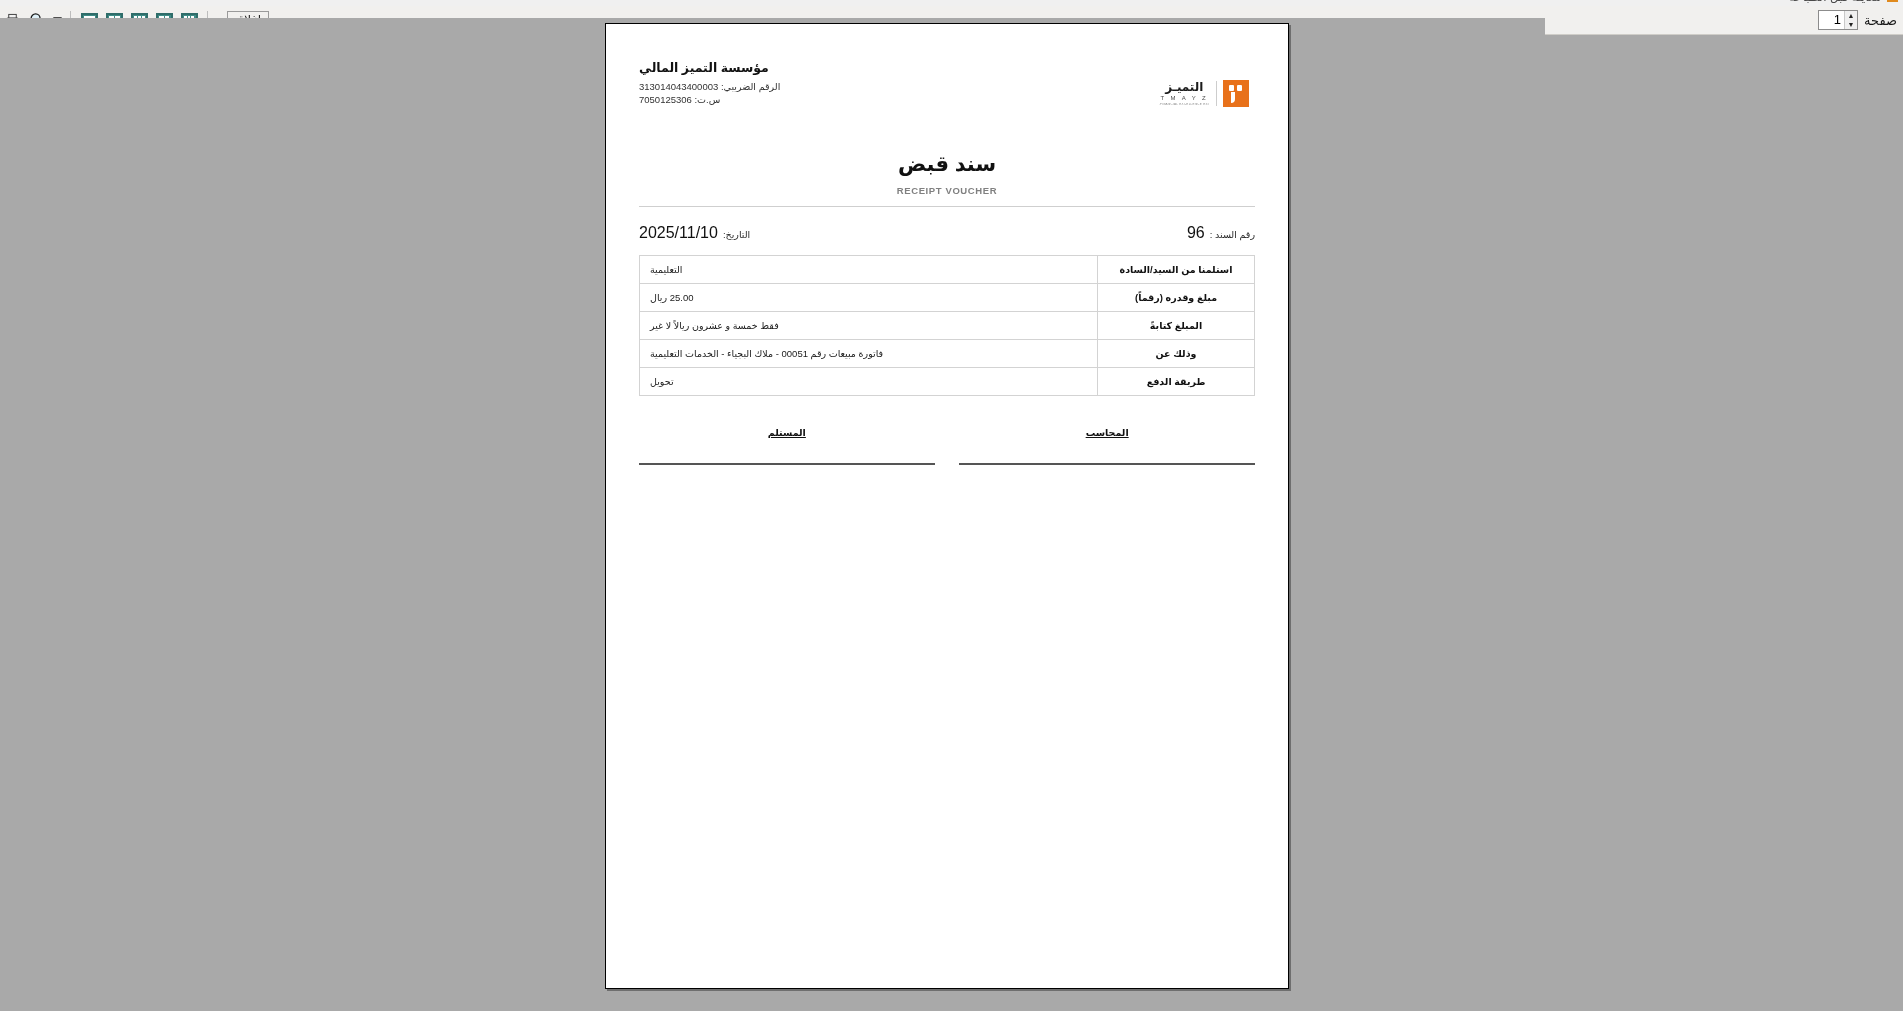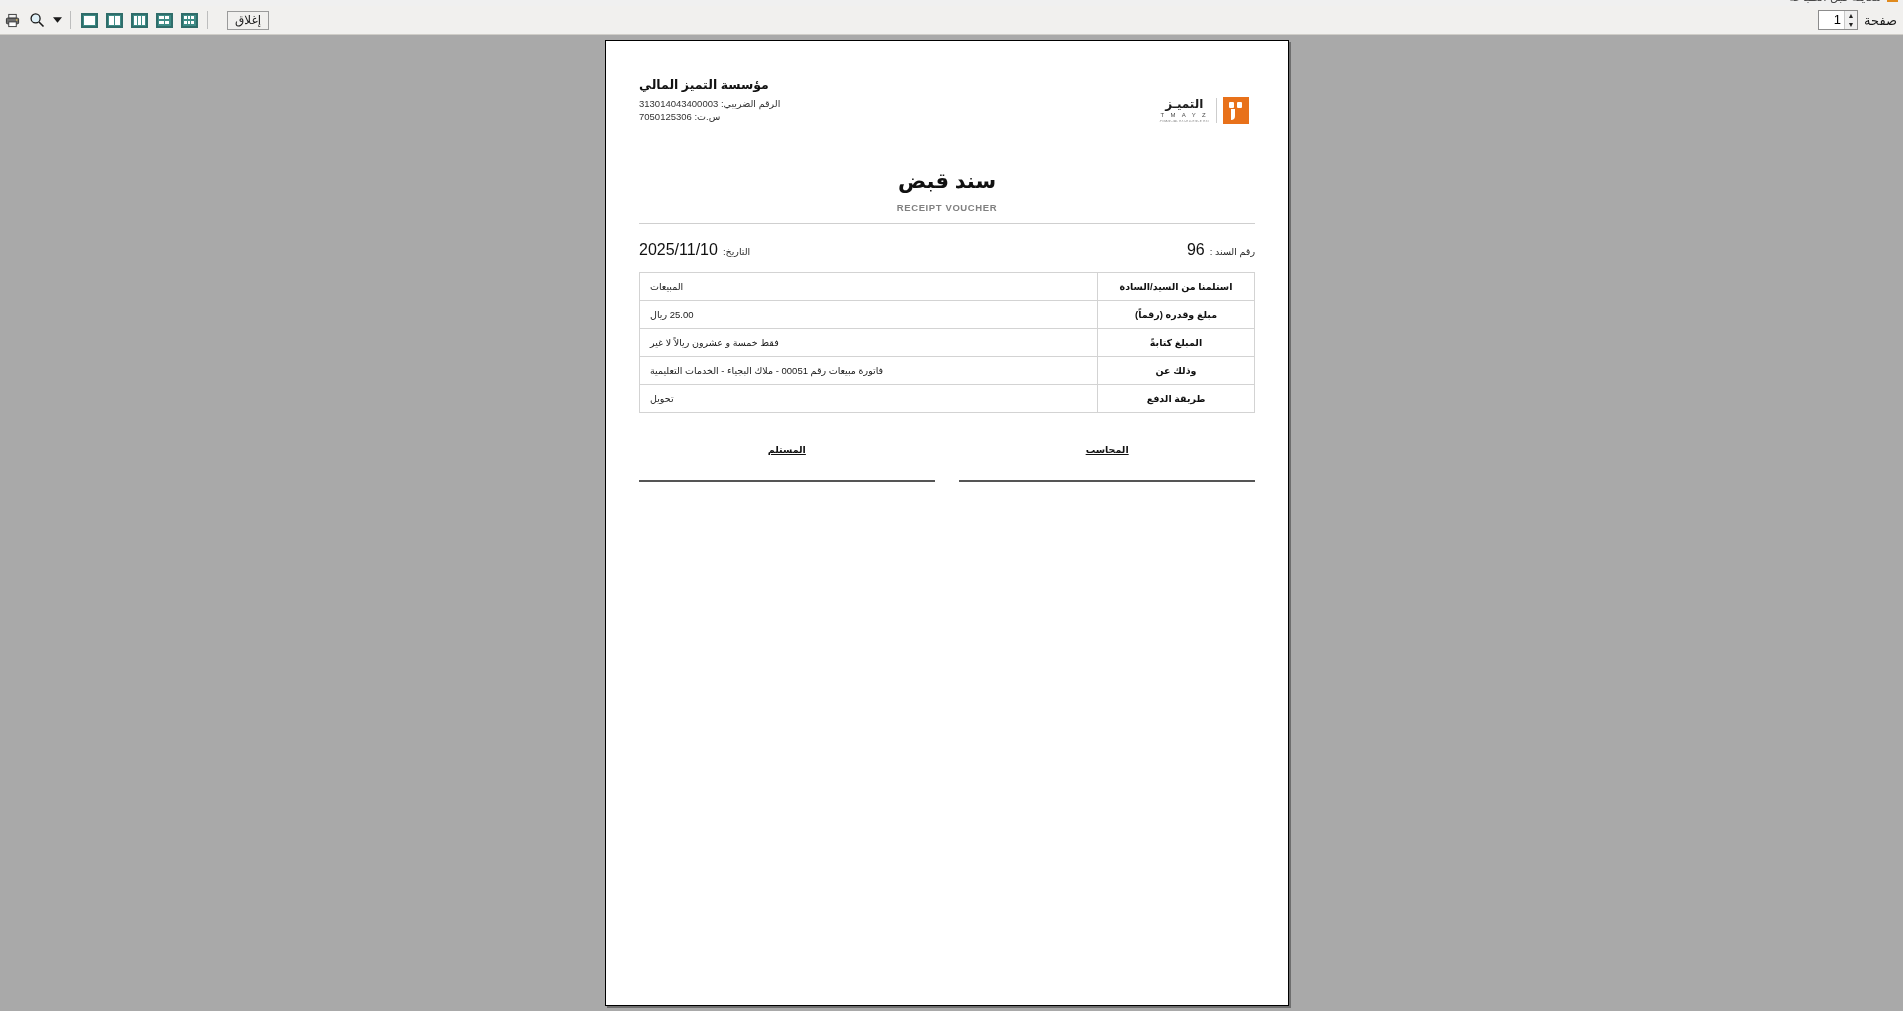--- a/index.html
+++ b/index.html
@@ -184,21 +184,21 @@
     justify-content: center;
     font-style: normal;
     font-size: 7px;
     color: #222;
     line-height: 8px;
   }
 
   
   #canvas {
     position: absolute;
-    top: 35px;
+    top: 18px;
     left: 0;
     width: 1545px;
     height: 976px;
     background: #a9a9a9;
     overflow: hidden;
   }
 
   #page {
     position: absolute;
     left: 605px;
@@ -519,21 +519,21 @@
           <div class="meta-item meta-date">
             <span class="lbl">التاريخ:</span>
             <span class="val">2025/11/10</span>
           </div>
         </div>
 
         <table class="voucher">
           <tbody>
             <tr>
               <td class="k">استلمنا من السيد/السادة</td>
-              <td class="v">المبيعات</td>
+              <td class="v">التعليمية</td>
             </tr>
             <tr>
               <td class="k">مبلغ وقدره (رقماً)</td>
               <td class="v money">25.00 ريال</td>
             </tr>
             <tr>
               <td class="k">المبلغ كتابةً</td>
               <td class="v">فقط خمسة و عشرون ريالاً لا غير</td>
             </tr>
             <tr>

